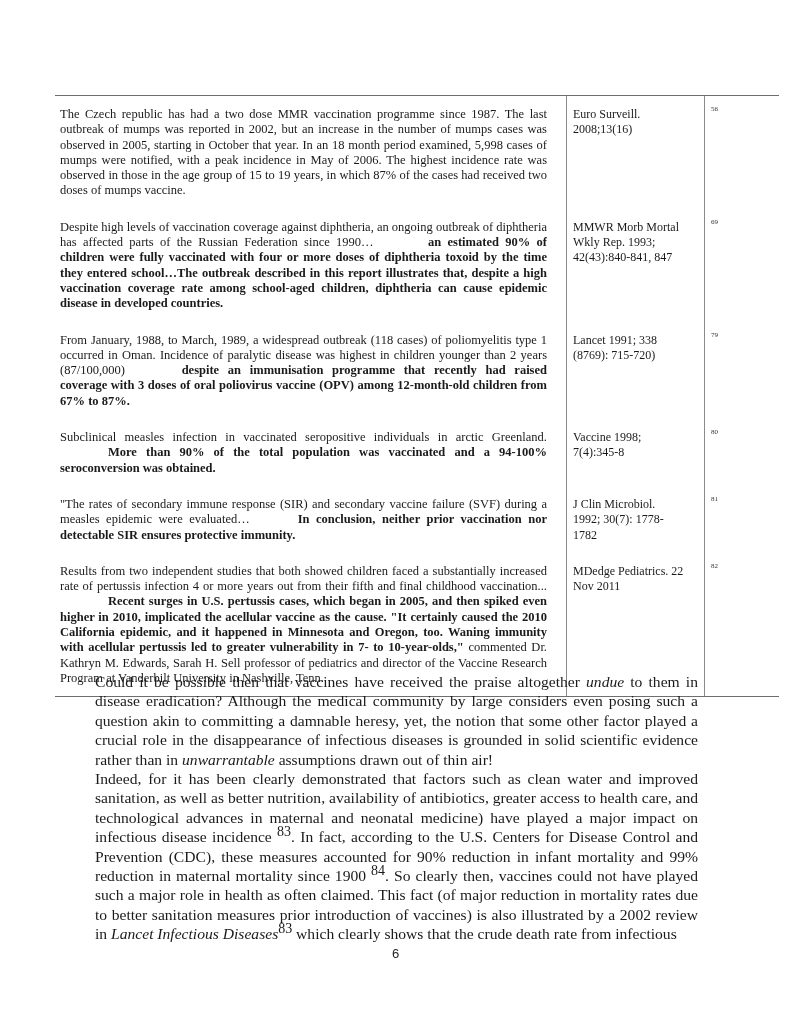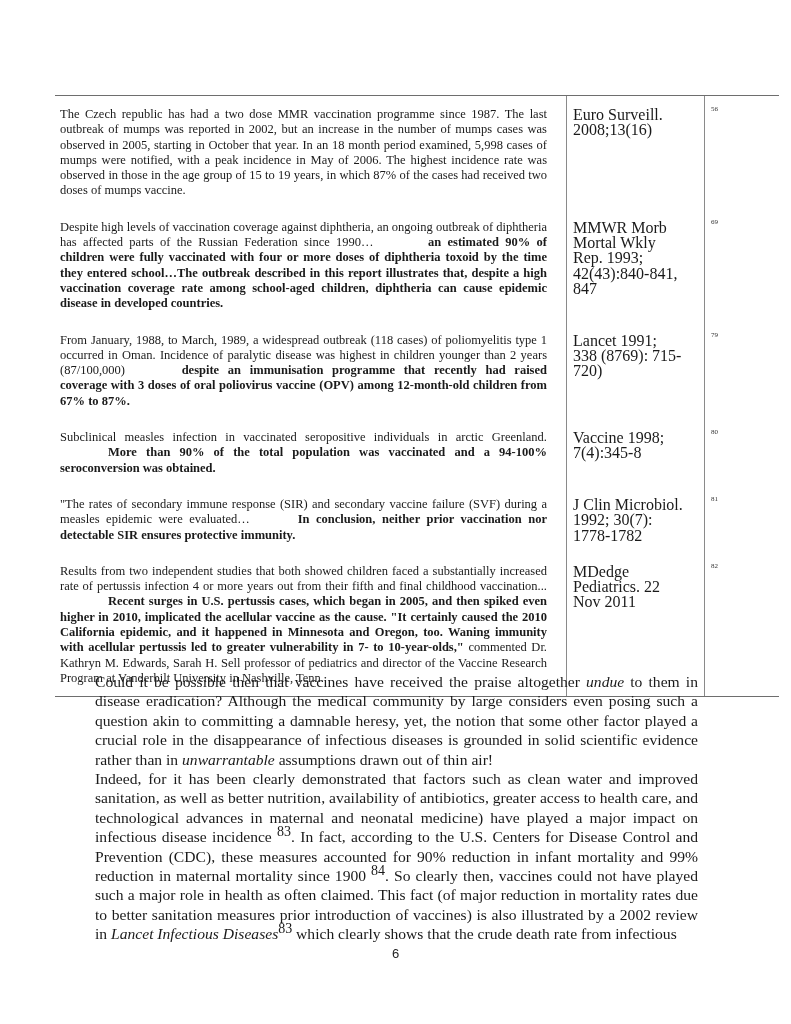--- a/index.html
+++ b/index.html
@@ -5,21 +5,21 @@
   html, body { margin: 0; padding: 0; background: #ffffff; }
   body { width: 791px; height: 1024px; position: relative; overflow: hidden;
          font-family: "Liberation Serif", serif; color: #1a1a1a; }
   .table-wrap { position: absolute; left: 55px; top: 95px; width: 724px; }
   .rule { height: 0; border-top: 1.5px solid #6e6e6e; }
   .rule.top { width: 724px; }
   .rule.bottom { width: 724px; margin-top: 0; }
   table { border-collapse: collapse; width: 724px; table-layout: fixed; }
   td { vertical-align: top; padding: 0; }
   td.quote { width: 487px; padding: 11px 19px 0 5px; font-size: 12.5px; line-height: 15.3px; text-align: justify; }
-  td.source { width: 111px; border-left: 1.5px solid #8a8a8a; padding: 11px 20px 0 6px; font-size: 16px; line-height: 15.3px; }
+  td.source { width: 111px; border-left: 1.5px solid #8a8a8a; padding: 11px 20px 0 6px; font-size: 12px; line-height: 15.3px; }
   td.ref { border-left: 1.5px solid #8a8a8a; padding: 9px 0 0 6px; font-size: 7px; line-height: 9px; color: #333; }
   tr.row td.quote { padding-bottom: 10px; }
   b { font-weight: bold; margin-left: 48px; }
   .body-text { position: absolute; left: 95px; top: 672px; width: 603px; font-size: 15.6px;
                line-height: 19.4px; text-align: justify; color: #1a1a1a; }
   .body-text p { margin: 0; }
   sup { font-size: 14px; line-height: 0; vertical-align: super; }
   .page-number { position: absolute; left: 0; width: 791px; top: 946px; text-align: center;
                  font-family: "Liberation Sans", sans-serif; font-size: 13px; color: #222; }
 </style>

